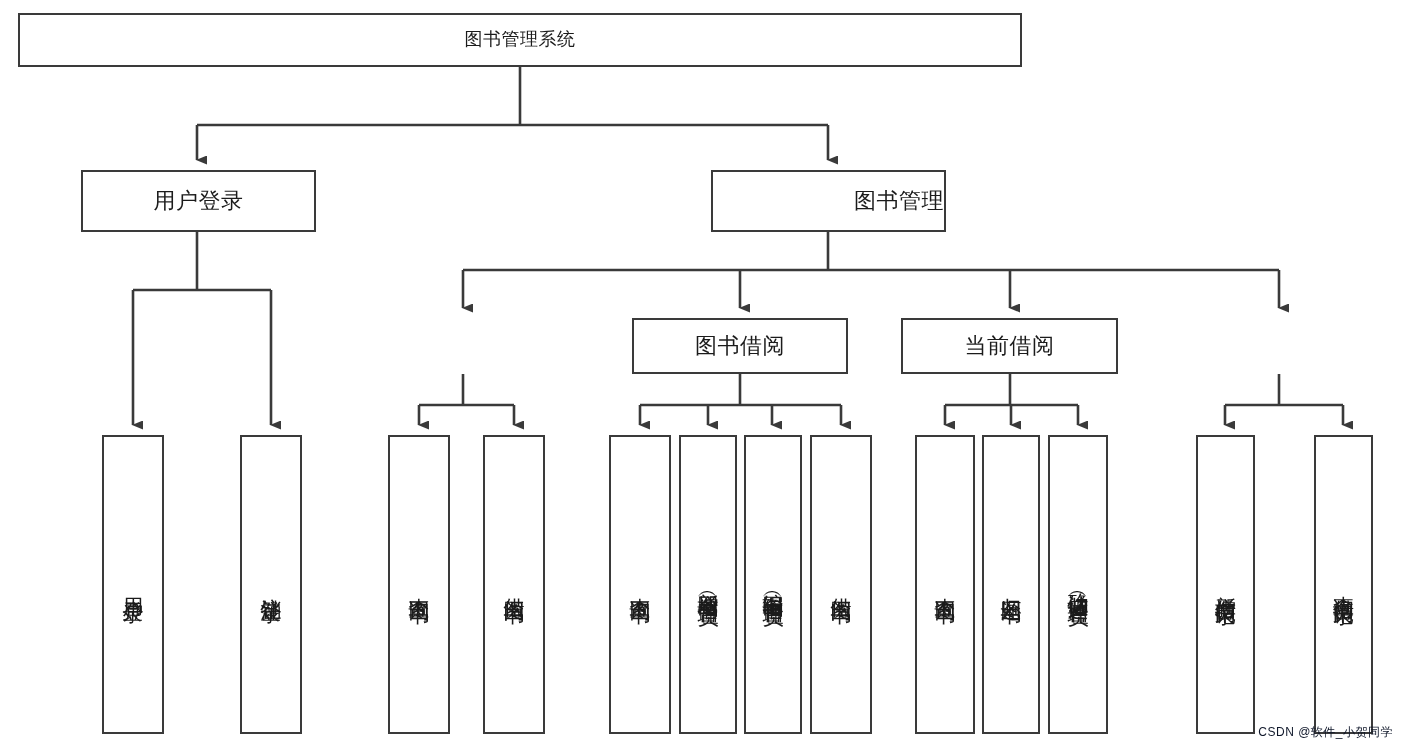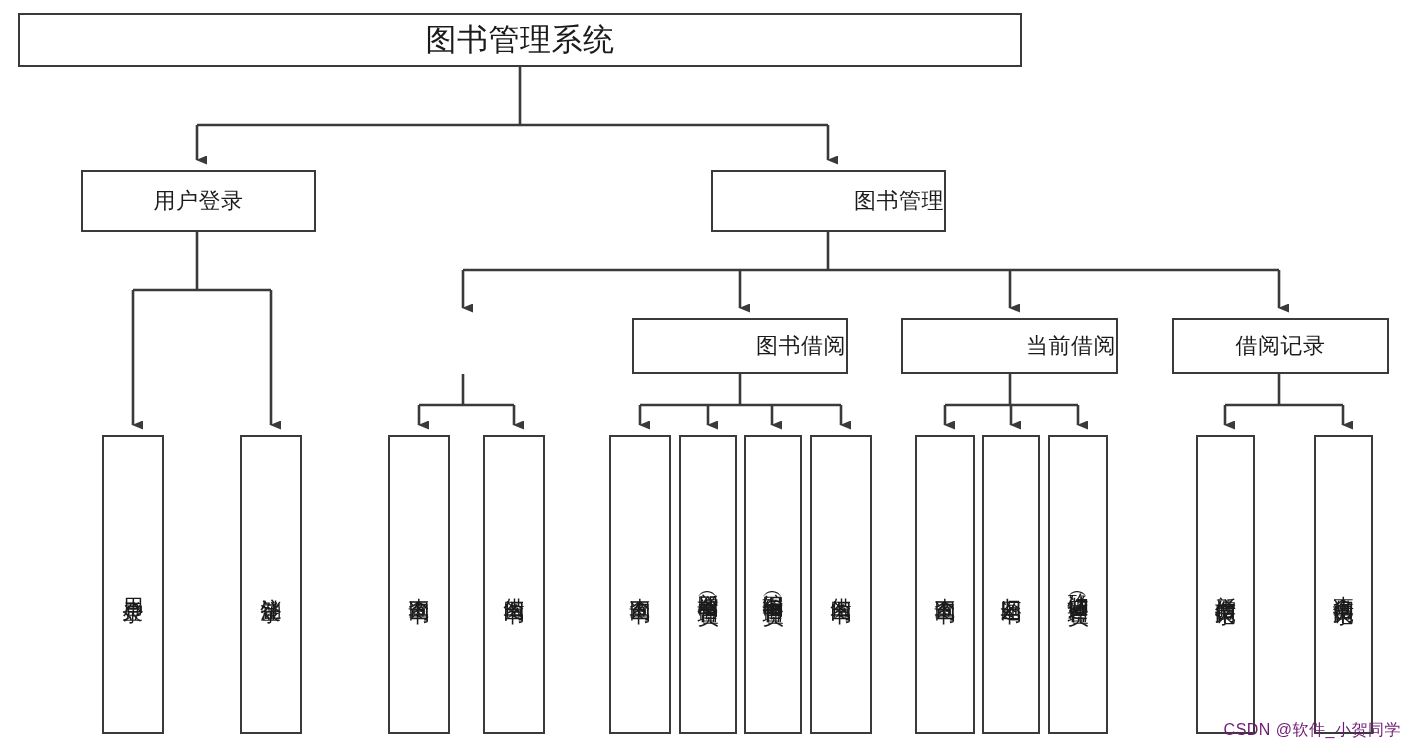--- a/index.html
+++ b/index.html
@@ -41,41 +41,41 @@
     display: block;
     text-align: center;
     line-height: 1.18;
     letter-spacing: 0.5px;
   }
   
   .node.horiz .node-label {
     font-size: 22px;
   }
   .node.root .node-label {
-    font-size: 31px;
+    font-size: 18px;
   }
   
   .node.vert {
     padding: 8px 0;
     align-items: center;
   }
   .node.vert .node-label {
     writing-mode: vertical-rl;
     text-orientation: upright;
     font-size: 21px;
     line-height: 1.05;
     letter-spacing: 2px;
     white-space: nowrap;
   }
   .watermark {
     position: absolute;
-    right: 4px;
+    right: 12px;
     bottom: 6px;
-    font-size: 16px;
-    color: #701a75;
+    font-size: 12px;
+    color: #0f172a;
     white-space: nowrap;
     z-index: 5;
     letter-spacing: 0.5px;
   }
 </style>
 </head>
 <body>
 
 <div id="diagram-canvas">
 
@@ -133,28 +133,25 @@
     <span class="node-label">图书管理系统</span>
   </div>
 
   <div class="node horiz" style="left:81px; top:170px; width:235px; height:62px;">
     <span class="node-label">用户登录</span>
   </div>
   <div class="node horiz" style="left:711px; top:170px; width:235px; height:62px;justify-content:flex-end;">
     <span class="node-label">图书管理</span>
   </div>
 
-  <div class="node horiz" style="left:632px; top:318px; width:216px; height:56px;justify-content:flex-end;">
+  <div class="node horiz" style="left:632px; top:318px; width:216px; height:56px;">
     <span class="node-label">图书借阅</span>
   </div>
-  <div class="node horiz" style="left:901px; top:318px; width:217px; height:56px;justify-content:flex-end;">
+  <div class="node horiz" style="left:901px; top:318px; width:217px; height:56px;">
     <span class="node-label">当前借阅</span>
-  </div>
-  <div class="node horiz" style="left:1172px; top:318px; width:217px; height:56px;">
-    <span class="node-label">借阅记录</span>
   </div>
 
   <div class="node vert" style="left:102px; top:435px; width:62px; height:299px;">
     <span class="node-label">用户登录</span>
   </div>
   <div class="node vert" style="left:240px; top:435px; width:62px; height:299px;">
     <span class="node-label">注销登录</span>
   </div>
 
   <div class="node vert" style="left:388px; top:435px; width:62px; height:299px;">

